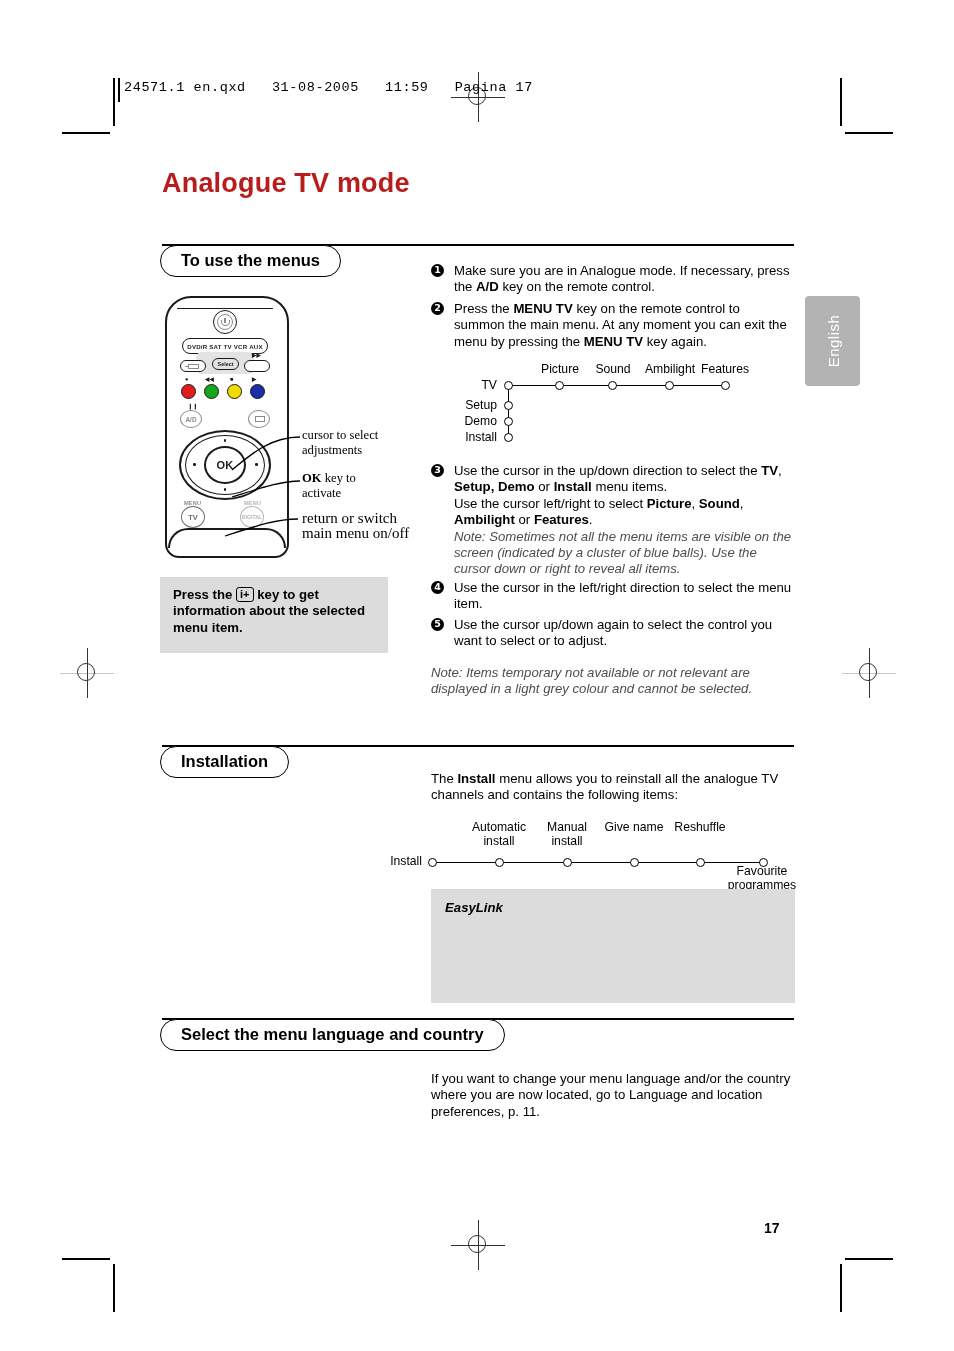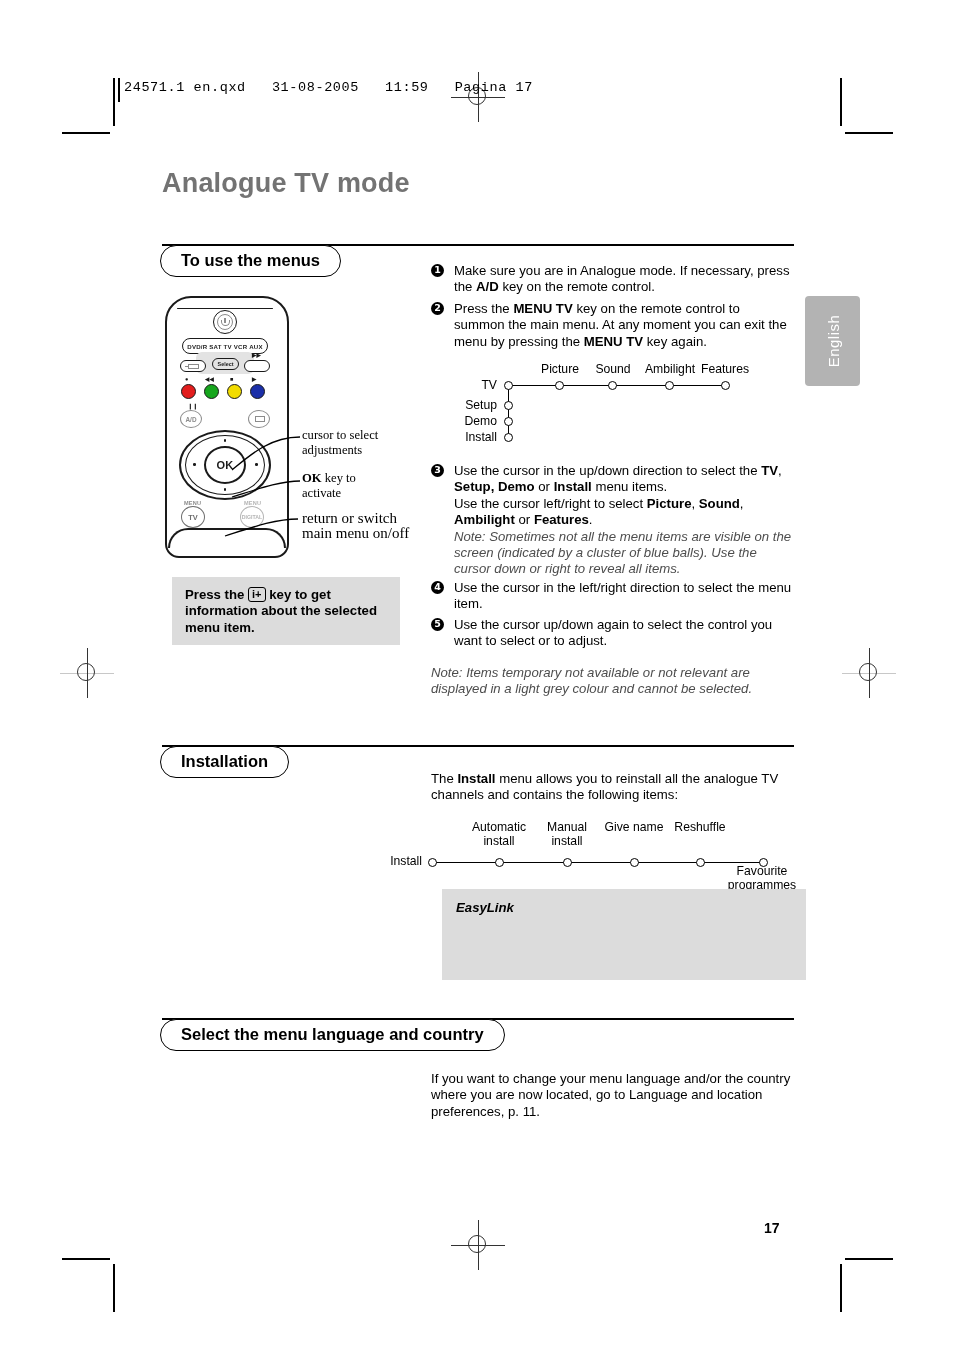--- a/index.html
+++ b/index.html
@@ -33,21 +33,21 @@
   }
   .langtab span{
     position:absolute;left:50%;top:50%;
     transform:translate(-50%,-50%) rotate(-90deg);
     color:#fff;font-size:15px;letter-spacing:0.5px;white-space:nowrap;
   }
 
   
   .maintitle{
     position:absolute;left:162px;top:168px;
-    font-size:27px;font-weight:bold;color:#737373;letter-spacing:0.2px;
+    font-size:27px;font-weight:bold;color:#b91c1c;letter-spacing:0.2px;
   }
 
   
   .rule{position:absolute;height:2px;background:#000;}
   .pill{
     position:absolute;display:inline-block;
     border:1.6px solid #000;border-radius:18px;background:#fff;
     padding:5px 20px 6px 20px;font-size:16.5px;font-weight:bold;white-space:nowrap;
   }
 
@@ -261,21 +261,21 @@
   </div>
   <div class="callout" style="left:302px;top:471px;font-size:12.6px;line-height:15px;">
     <div><b>OK</b><span> key to</span></div>
     <div>activate</div>
   </div>
   <div class="callout" style="left:302px;top:511px;font-size:15px;line-height:15px;">
     <div>return or switch</div>
     <div>main menu on/off</div>
   </div>
 
-  <div class="greybox" style="left:172px;top:577px;width:228px;height:68px;">
+  <div class="greybox" style="left:160px;top:577px;width:228px;height:76px;">
     <div class="inner" style="font-weight:bold;">
       <span>Press the</span>
       <span class="keyicon">i+</span>
       <span>key to get information about the selected menu item.</span>
     </div>
   </div>
 
   <div class="step" style="top:263px;">
     <div class="num">1</div>
     <div class="txt">Make sure you are in Analogue mode. If necessary, press the <b>A/D</b> key on the remote control.</div>
@@ -362,21 +362,21 @@
 
     <div class="tline" style="left:54px;top:41.5px;width:332px;height:1.6px;"></div>
     <div class="tnode" style="left:50px;top:37.5px;"></div>
     <div class="tnode" style="left:117px;top:37.5px;"></div>
     <div class="tnode" style="left:185px;top:37.5px;"></div>
     <div class="tnode" style="left:252px;top:37.5px;"></div>
     <div class="tnode" style="left:318px;top:37.5px;"></div>
     <div class="tnode" style="left:381px;top:37.5px;"></div>
   </div>
 
-  <div class="greybox" style="left:431px;top:889px;width:364px;height:91px;margin-left:11px;">
+  <div class="greybox" style="left:431px;top:889px;width:364px;height:114px;">
     <div class="inner" style="padding:11px 14px;">
       <div style="font-weight:bold;font-style:italic;font-size:13.2px;margin-bottom:7px;">EasyLink</div>
     </div>
   </div>
 
   <div class="rule" style="left:162px;top:1018px;width:632px;"></div>
   <div class="pill" style="left:160px;top:1019px;">Select the menu language and country</div>
 
   <div class="col-right" style="top:1071px;">If you want to change your menu language and/or the country where you are now located, go to Language and location preferences, p. 11.</div>
 

